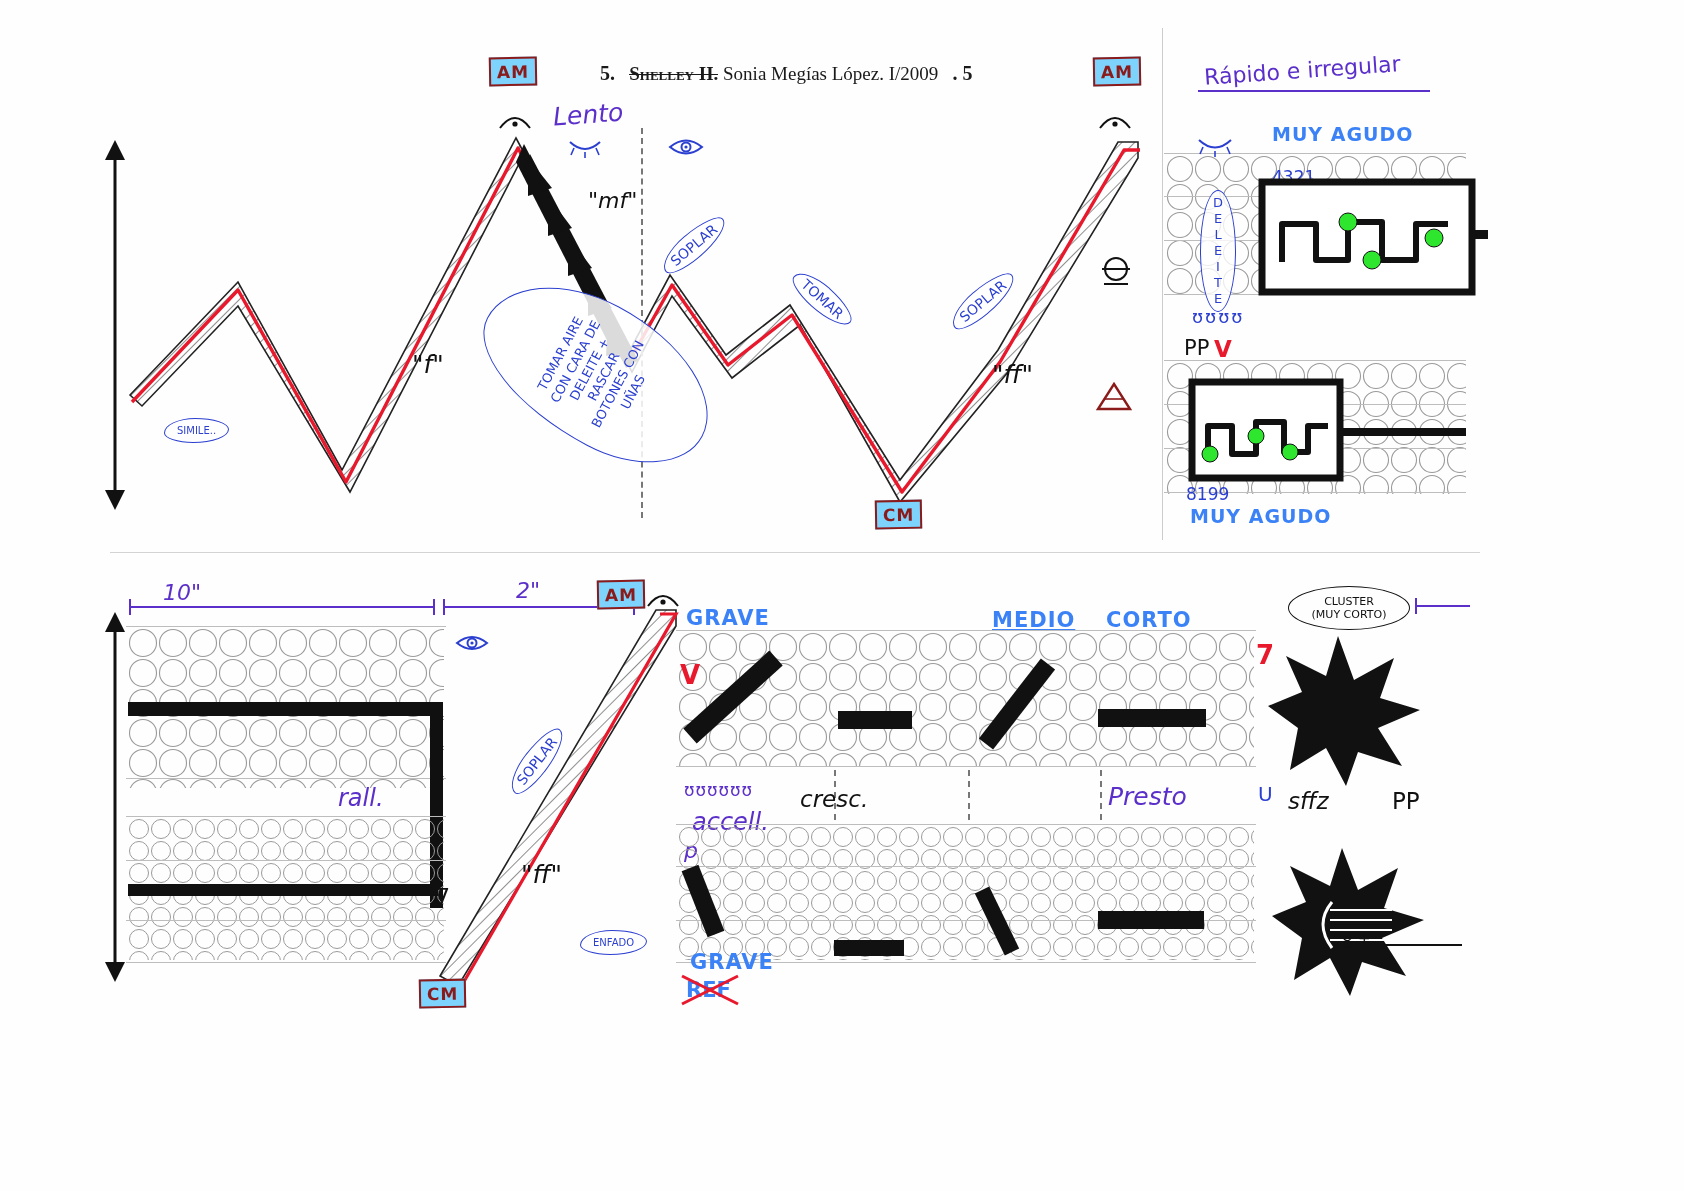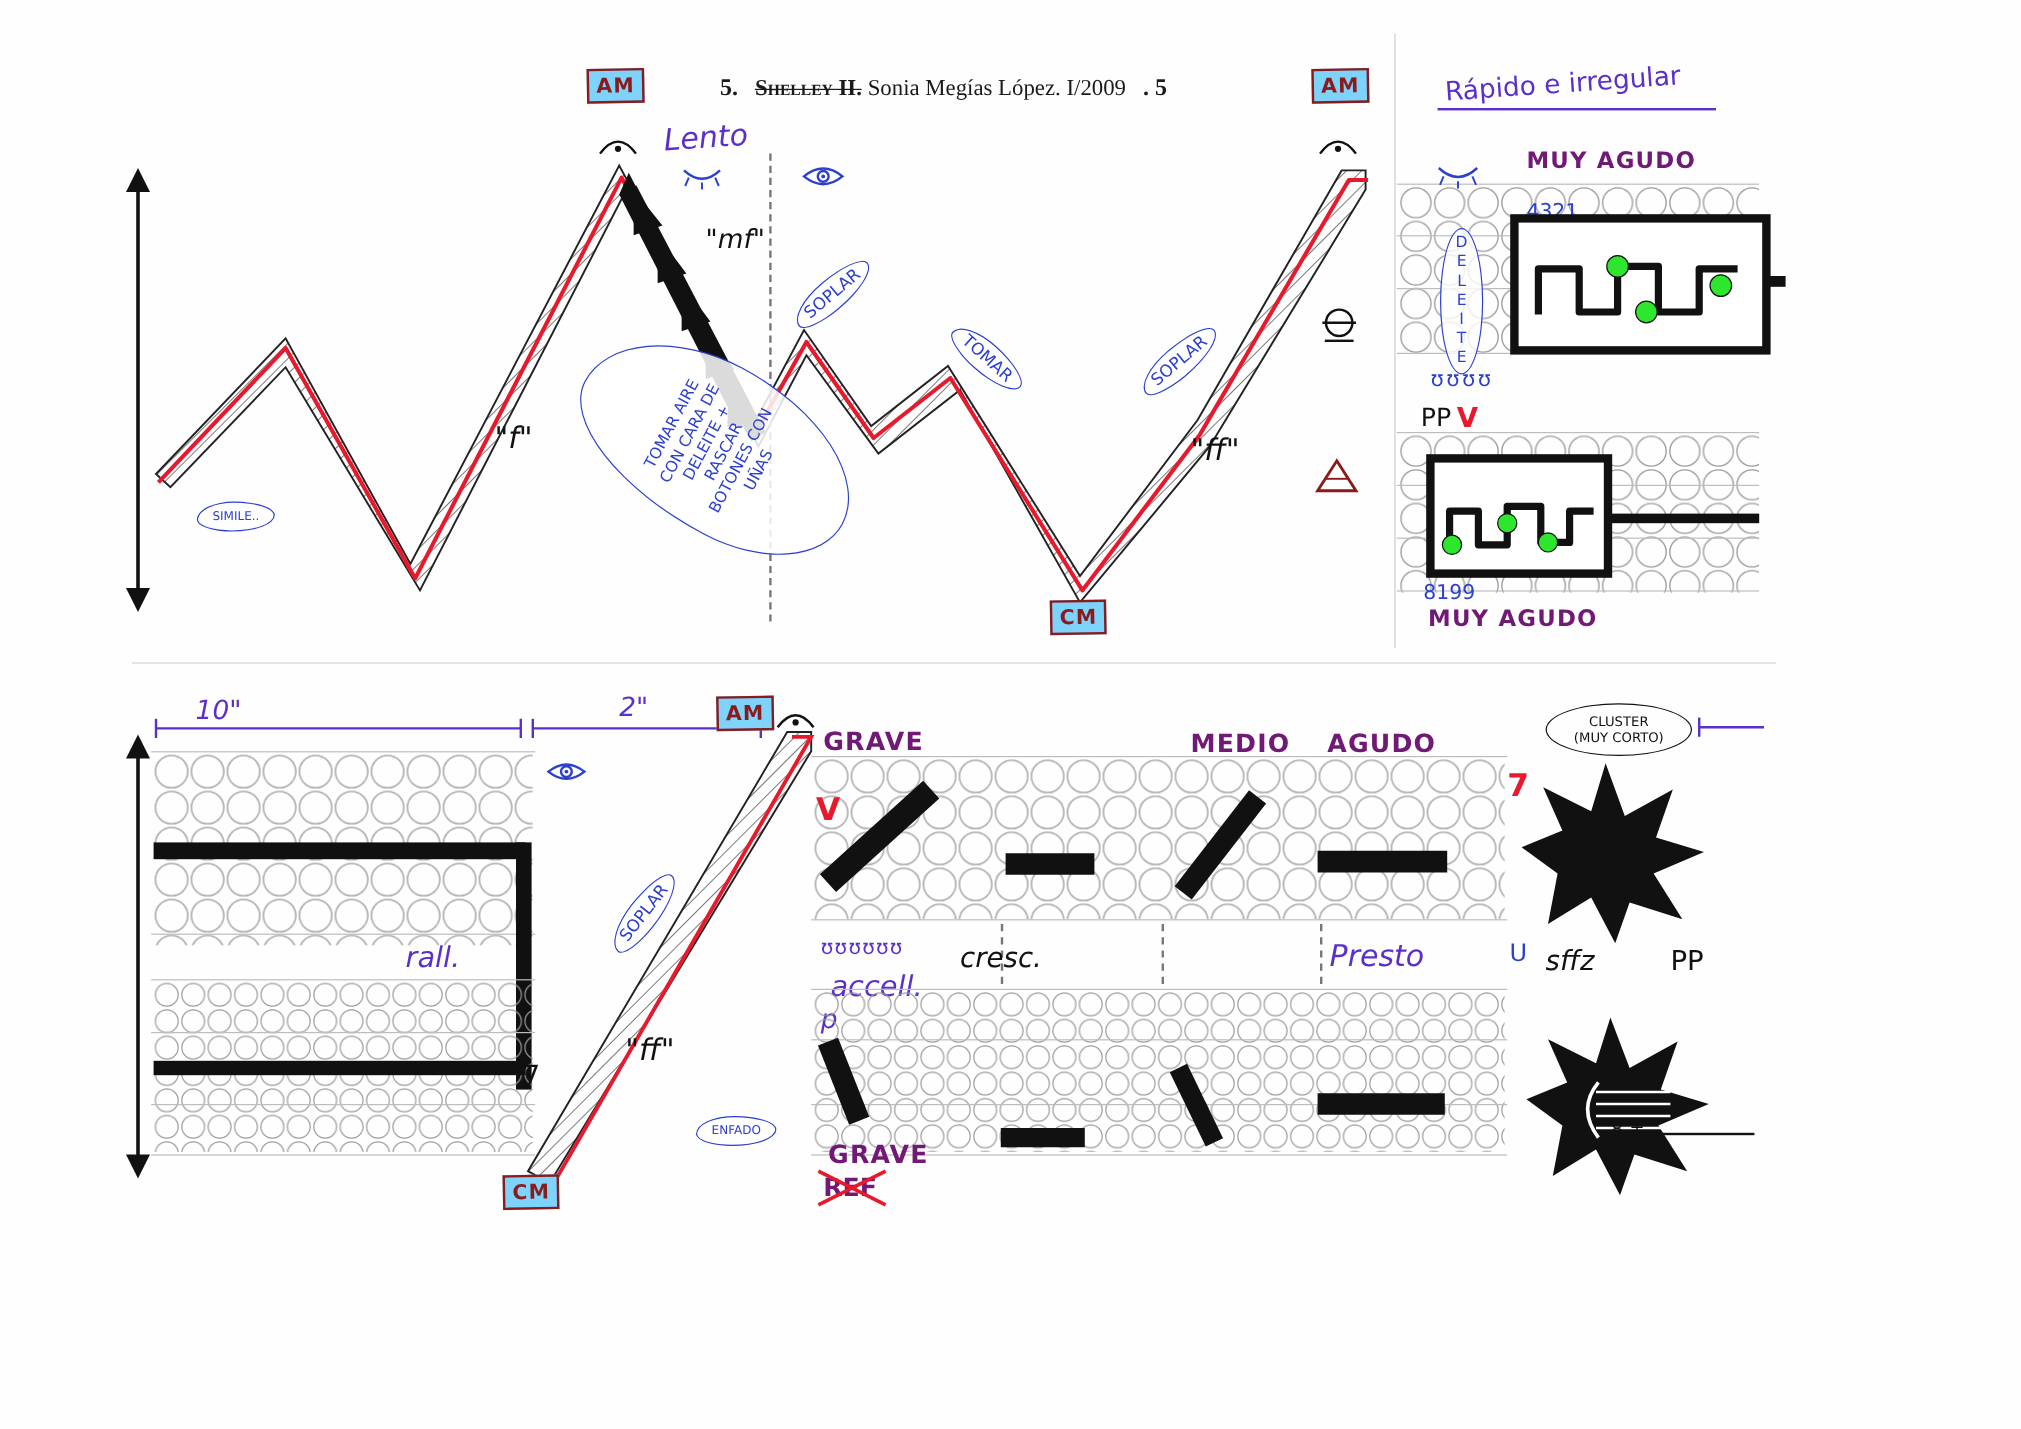--- a/index.html
+++ b/index.html
@@ -18,21 +18,21 @@
     position: absolute;
     inset: 0;
     background: #fefefe;
   }
   .abs { position: absolute; }
 
   
   .hw        { font-family: "DejaVu Sans", sans-serif; white-space: nowrap; }
   .blue      { color: #2b3fd0; }
   .purple    { color: #5b2fc9; }
-  .green     { color: #701a75; }
+  .green     { color: #3b82f6; }
   .red       { color: #e8192c; }
   .black     { color: #111111; }
   .ital      { font-style: italic; }
   .bold      { font-weight: bold; }
 
   
   .title-row {
     position: absolute;
     top: 62px; left: 600px;
     font-family: "Liberation Serif", serif;
@@ -343,22 +343,22 @@
   <div class="tagbox abs" style="left:597px; top:580px;">AM</div>
   <div class="tagbox abs" style="left:419px; top:979px;">CM</div>
 
   <div class="abs" style="left:498px; top:748px; transform:rotate(-52deg);">
     <div class="cloud" style="font-size:14px; padding:4px 10px;">SOPLAR</div>
   </div>
   <div class="abs hw black ital" style="left:521px; top:860px; font-size:25px;">"ff"</div>
   <div class="cloud abs" style="left:580px; top:930px;">ENFADO</div>
 
   <div class="abs hw green bold" style="left:686px; top:606px; font-size:21px; letter-spacing:1px;">GRAVE</div>
-  <div class="abs hw green bold" style="left:992px; top:608px; font-size:21px; letter-spacing:1px;">MEDIO</div>
-  <div class="abs hw green bold" style="left:1106px; top:608px; font-size:21px; letter-spacing:1px;">AGUDO</div>
+  <div class="abs hw green bold" style="left:992px; top:608px; font-size:21px; letter-spacing:1px;text-decoration:underline;">MEDIO</div>
+  <div class="abs hw green bold" style="left:1106px; top:608px; font-size:21px; letter-spacing:1px;">CORTO</div>
 
   <div class="abs" style="left:1288px; top:586px; width:120px; height:42px; border:1.6px solid #111; border-radius:50%; display:flex; flex-direction:column; align-items:center; justify-content:center; font-family:'DejaVu Sans',sans-serif; font-size:11px; line-height:1.2; color:#111; text-align:center;">
     <span style="white-space:pre-line;">CLUSTER
 (MUY CORTO)</span>
   </div>
   <svg class="abs" style="left:1414px; top:596px;" width="60" height="20">
     <line x1="2" y1="2" x2="2" y2="18" stroke="#5b2fc9" stroke-width="2"></line>
     <line x1="2" y1="10" x2="56" y2="10" stroke="#5b2fc9" stroke-width="2"></line>
   </svg>
 

